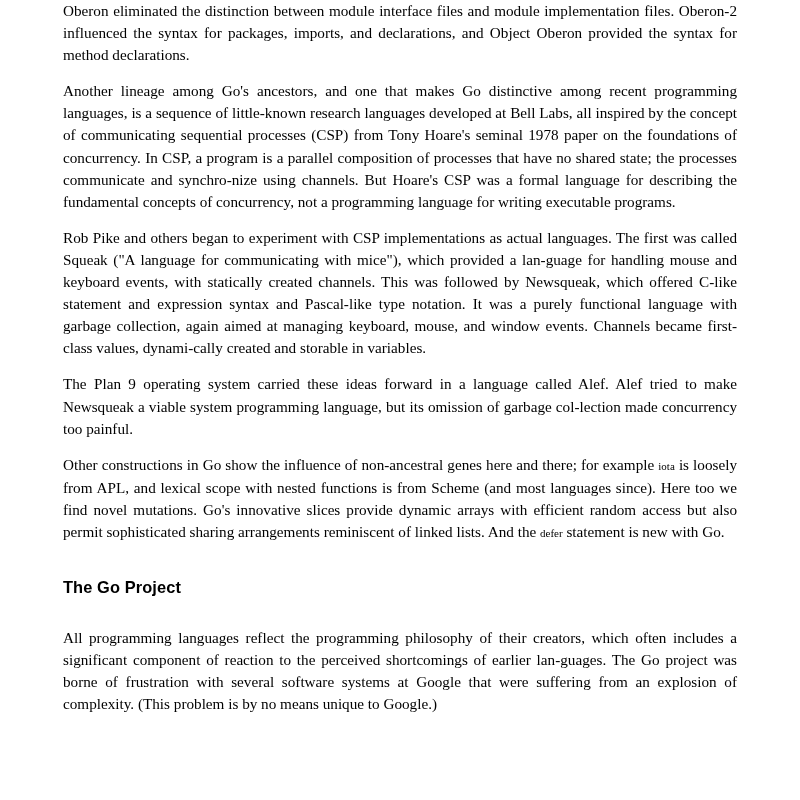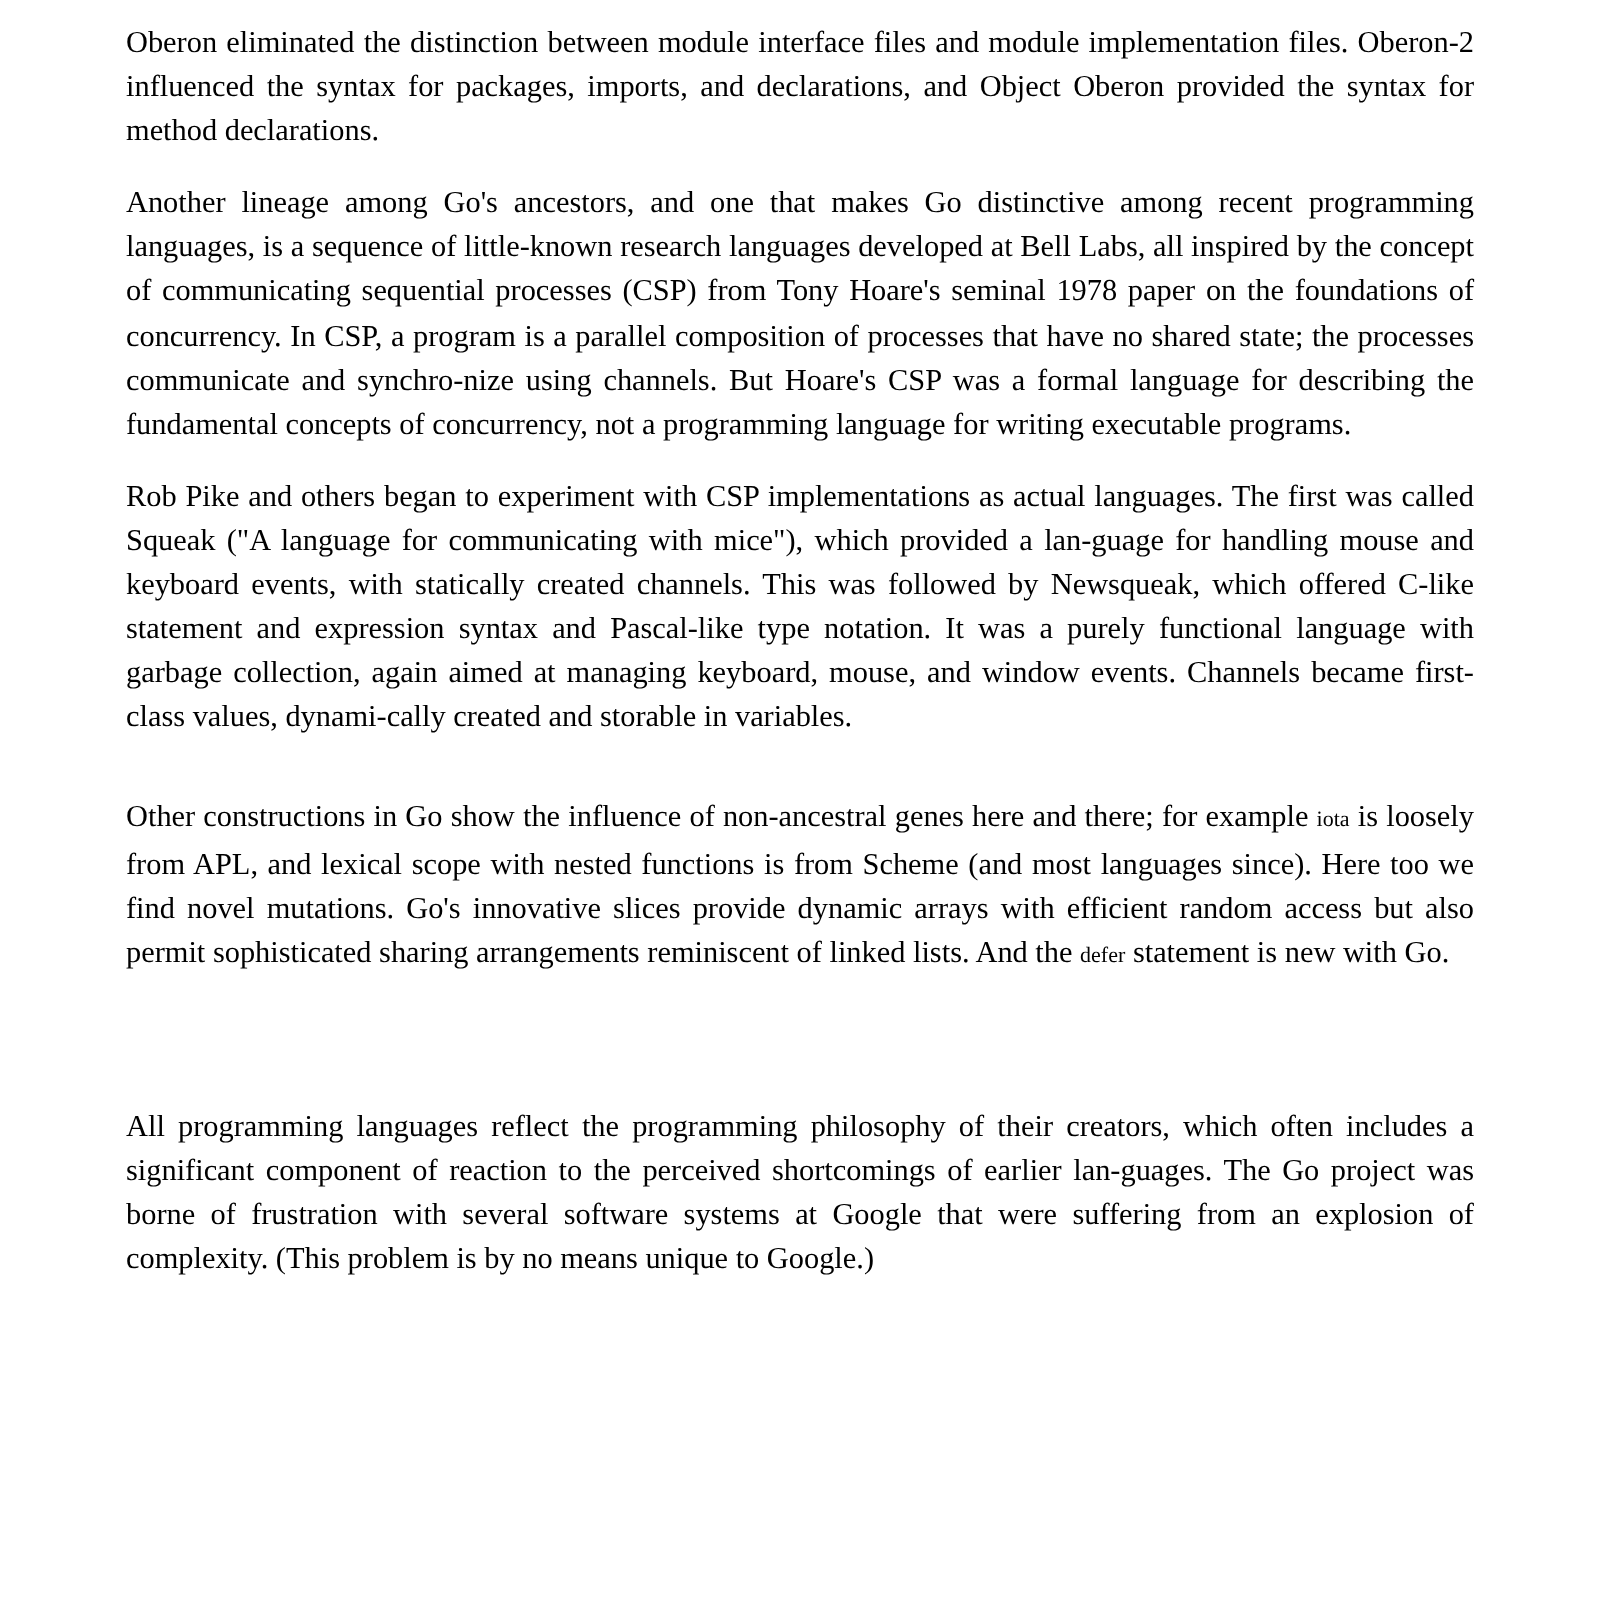--- a/index.html
+++ b/index.html
@@ -17,21 +17,20 @@
   .page {
     position: relative;
     width: 800px;
     height: 800px;
     box-sizing: border-box;
     padding: 0 63px;
   }
   .content {
     position: relative;
     width: 674px;
-    margin-top: 11px;
   }
   p.body-par {
     margin: 0 0 0 0;
     font-size: 15.2px;
     line-height: 22.1px;
     text-align: justify;
     text-justify: inter-word;
     hyphens: manual;
   }
   .par-gap {
@@ -72,25 +71,27 @@
 
     <p class="body-par first-par">Oberon eliminated the distinction between module interface files and module implementation files.  Oberon-2 influenced the syntax for packages, imports, and declarations, and Object Oberon provided the syntax for method declarations.</p>
     <div class="par-gap"></div>
 
     <p class="body-par">Another lineage among Go's ancestors, and one that makes Go distinctive among recent programming languages, is a sequence of little-known research languages developed at Bell Labs, all inspired by the concept of <span class="it">communicating sequential processes</span> (CSP) from Tony Hoare's seminal 1978 paper on the foundations of concurrency.  In CSP, a program is a parallel composition of processes that have no shared state; the processes communicate and synchro-nize using channels.  But Hoare's CSP was a formal language for describing the fundamental concepts of concurrency, not a programming language for writing executable programs.</p>
     <div class="par-gap"></div>
 
     <p class="body-par">Rob Pike and others began to experiment with CSP implementations as actual languages.  The first was called Squeak ("A language for communicating with mice"), which provided a lan-guage for handling mouse and keyboard events, with statically created channels.  This was followed by Newsqueak, which offered C-like statement and expression syntax and Pascal-like type notation.  It was a purely functional language with garbage collection, again aimed at managing keyboard, mouse, and window events.  Channels became first-class values, dynami-cally created and storable in variables.</p>
     <div class="par-gap"></div>
 
+    <p class="body-par">The Plan 9 operating system carried these ideas forward in a language called Alef.  Alef tried to make Newsqueak a viable system programming language, but its omission of garbage col-lection made concurrency too painful.</p>
     <div class="par-gap"></div>
 
     <p class="body-par">Other constructions in Go show the influence of non-ancestral genes here and there; for example <span class="mono">iota</span> is loosely from APL, and lexical scope with nested functions is from Scheme (and most languages since).  Here too we find novel mutations.  Go's innovative slices provide dynamic arrays with efficient random access but also permit sophisticated sharing arrangements reminiscent of linked lists.  And the <span class="mono">defer</span> statement is new with Go.</p>
 
     <div class="head-gap-top"></div>
+    <h2 class="section-head">The Go Project</h2>
     <div class="head-gap-bottom"></div>
 
     <p class="body-par">All programming languages reflect the programming philosophy of their creators, which often includes a significant component of reaction to the perceived shortcomings of earlier lan-guages.  The Go project was borne of frustration with several software systems at Google that were suffering from an explosion of complexity.  (This problem is by no means unique to Google.)</p>
     <div class="par-gap"></div>
 
 
   </div>
 </div>
 
 </body></html>

